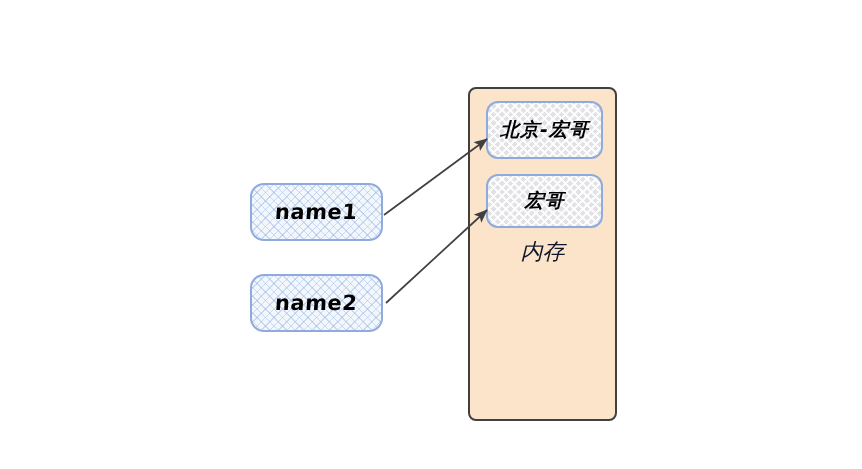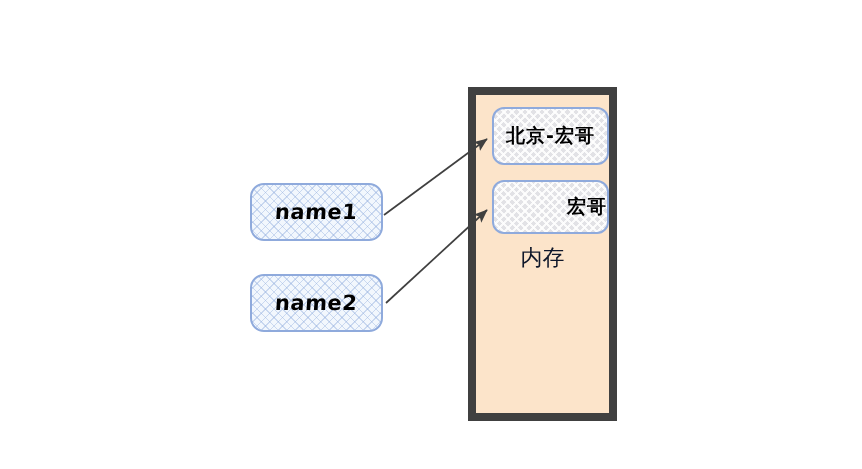--- a/index.html
+++ b/index.html
@@ -39,23 +39,24 @@
     font-size: 21px;
     letter-spacing: 0.5px;
     color: #000000;
     transform: skewX(-4deg);
   }
 
   
   #memory-container {
     position: absolute;
     box-sizing: border-box;
-    border: 8px solid #404040;
-    border-radius: 0;
+    border: 2px solid #404040;
+    border-radius: 8px;
     background: #fce4ca;
+    font-style: italic;
   }
   #memory-label {
     position: absolute;
     width: 100%;
     text-align: center;
     font-family: "DejaVu Sans", sans-serif;
     font-size: 22px;
     color: #0f172a;
   }
 
@@ -95,21 +96,21 @@
 <body>
 
 <div id="canvas">
 
   <div id="memory-container" style="left:468px; top:87px; width:149px; height:334px;">
 
     <div class="mem-box" style="left:16px; top:12px; width:117px; height:58px;">
       <span class="label">北京-宏哥</span>
     </div>
 
-    <div class="mem-box" style="left:16px; top:85px; width:117px; height:54px;justify-content:flex-end;">
+    <div class="mem-box" style="left:16px; top:85px; width:117px; height:54px;">
       <span class="label">宏哥</span>
     </div>
 
     <div id="memory-label" style="top:148px; left:0;">内存</div>
   </div>
 
   <div class="var-box" style="left:250px; top:183px; width:133px; height:58px;">
     <span class="label">name1</span>
   </div>
 

